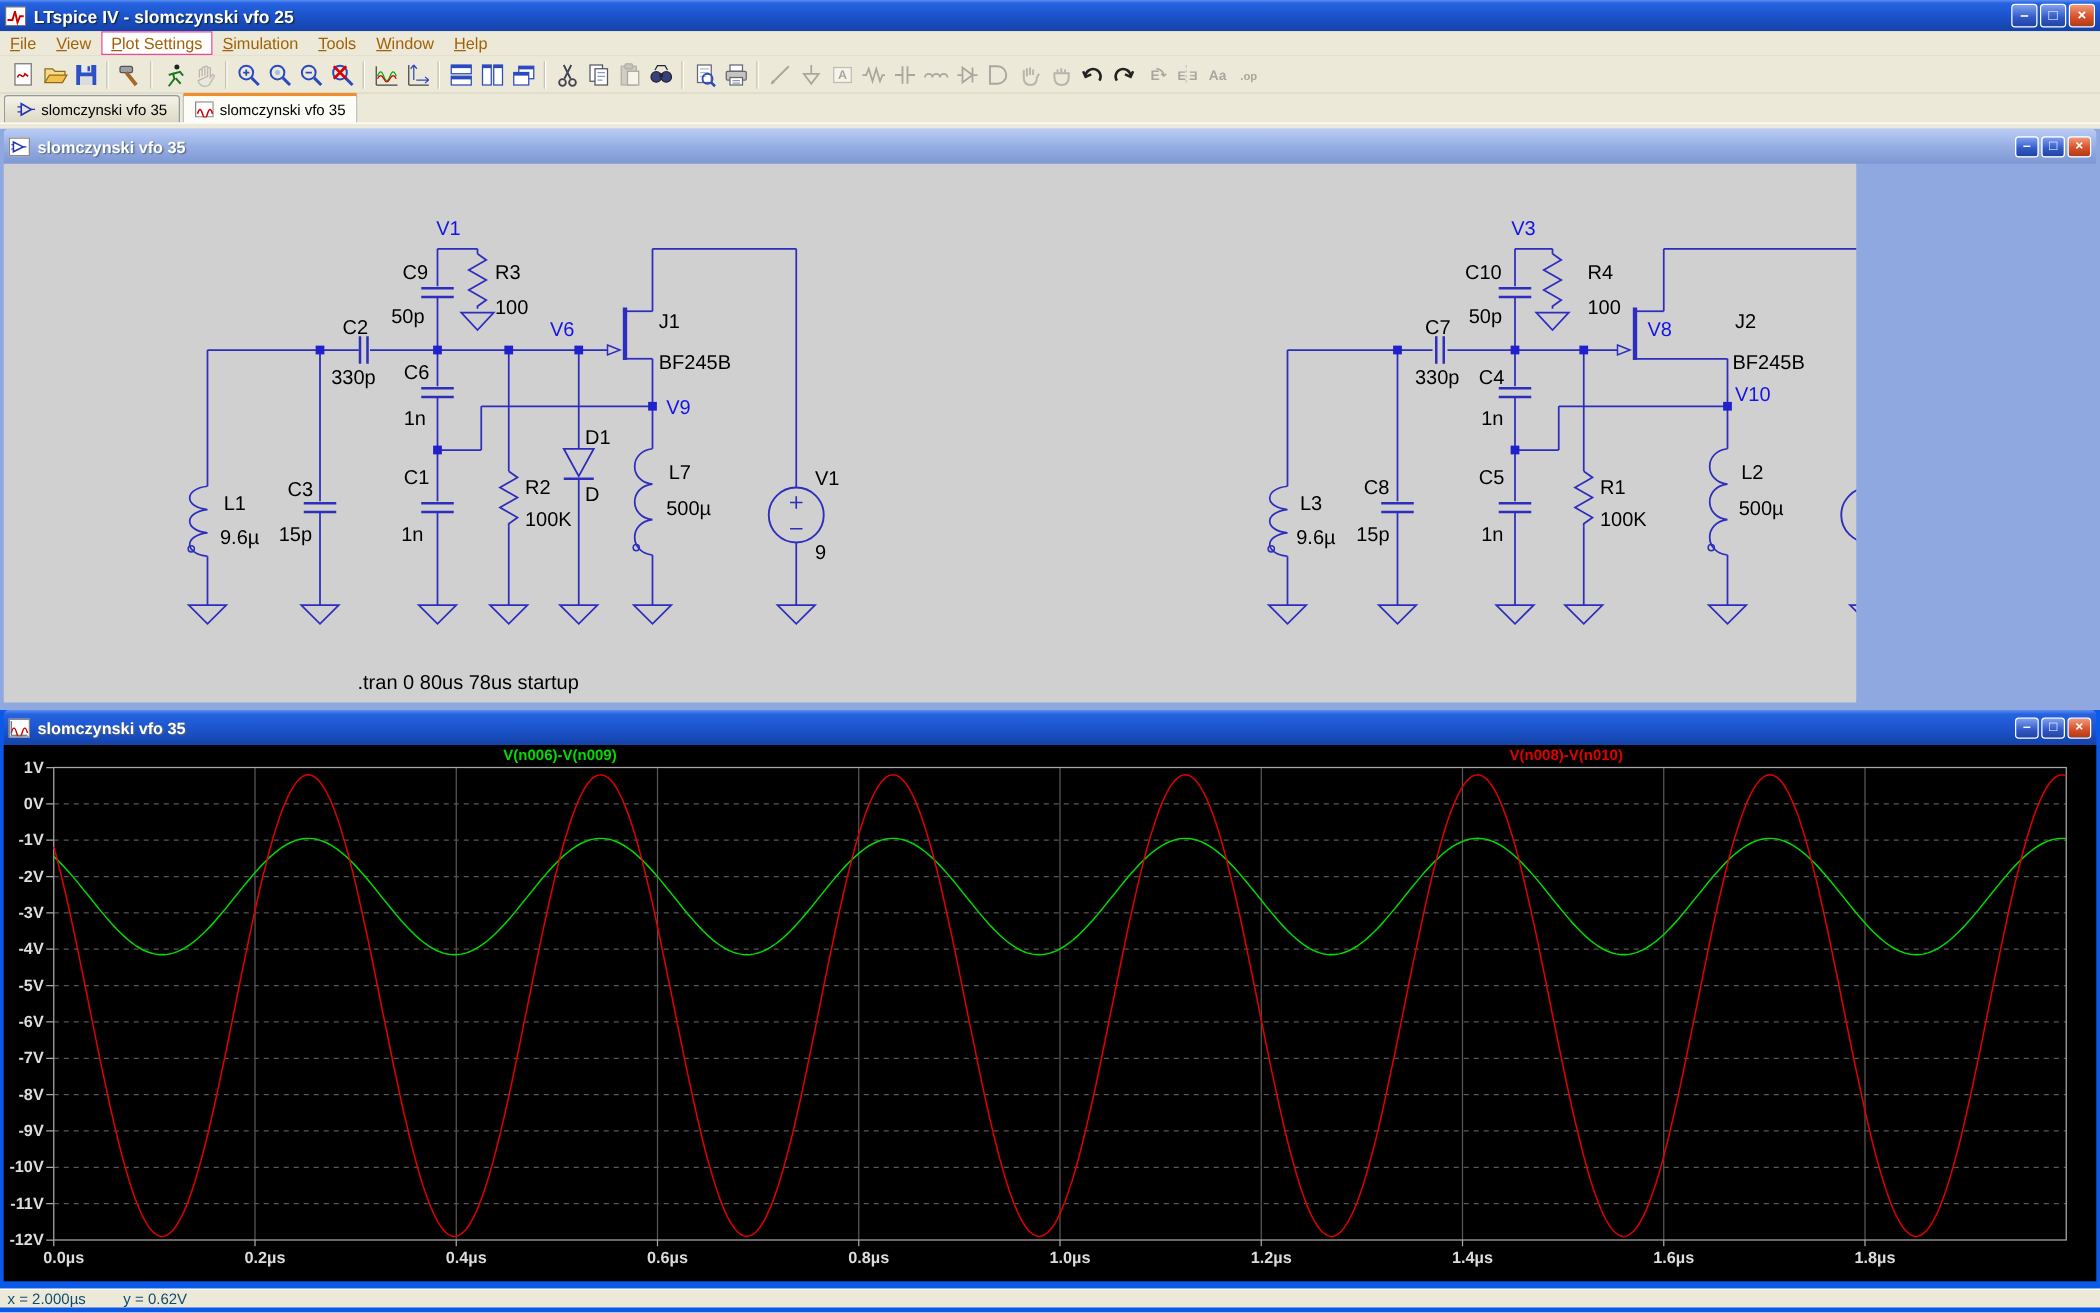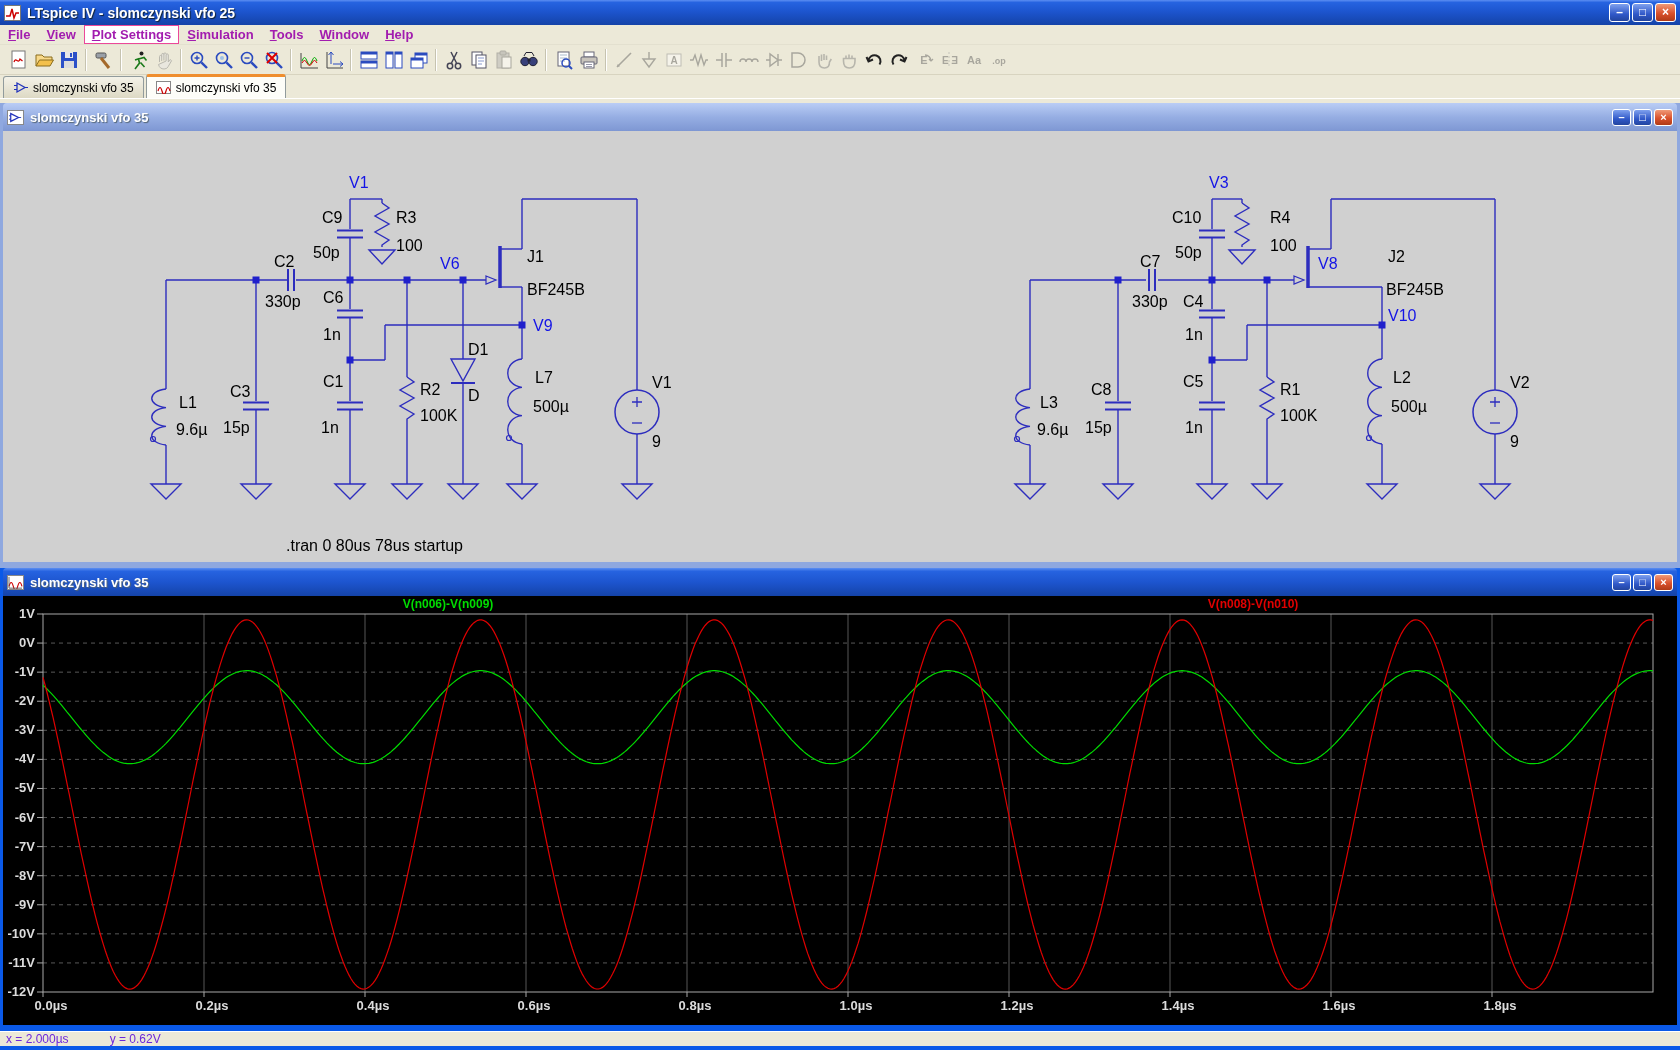--- a/index.html
+++ b/index.html
@@ -15,21 +15,21 @@
   .win-controls { margin-left:auto; display:flex; gap:2px; }
   .wc-btn { width:21px; height:19px; border:1px solid #fff; border-radius:3px; color:#fff;
     font-size:12px; line-height:16px; text-align:center; font-weight:bold;
     background:linear-gradient(180deg,#7fa1ee,#3058c8 60%,#23459f); cursor:default; }
   .wc-btn.close { background:linear-gradient(180deg,#f09a78,#d9512c 55%,#b03a16); }
   .win-controls.small .wc-btn { width:19px; height:17px; line-height:14px; font-size:11px; }
 
   
   #menubar { position:absolute; left:0; top:25px; width:1680px; height:20px; background:#ECE9D8;
     display:flex; align-items:center; font-size:13px; border-bottom:1px solid #E3E0CF; }
-  .menu-item { padding:2px 8px; color:#a21caf;font-weight:bold; }
+  .menu-item { padding:2px 8px; color:#a16207; }
   .menu-item.hl { background:#fff; border:1px solid #ec4899; padding:1px 7px; }
   .menu-item u { text-decoration:underline; }
 
   
   #toolbar { position:absolute; left:0; top:45px; width:1680px; height:30px; background:#ECE9D8;
     display:flex; align-items:center; padding-left:6px; border-bottom:1px solid #D8D4C0; }
   .tb-btn { width:25px; height:24px; display:flex; align-items:center; justify-content:center; }
   .tb-btn svg { width:22px; height:22px; }
   .tb-btn.disabled { filter:grayscale(1) opacity(.45); }
   .tb-sep { width:2px; height:22px; margin:0 4px; border-left:1px solid #C6C3B0; border-right:1px solid #fff; }
@@ -43,34 +43,34 @@
   .tab.active { height:24px; background:#FDFDF8; border-top:3px solid #EF8E2E; font-size:12px; }
   .tab svg { width:15px; height:13px; }
 
   
   #schwin { position:absolute; left:0; top:103px; width:1680px; height:465px;
     background:#8FA8DF; padding:0 3px 3px 3px; }
   #schwin .wtitle { height:28px; display:flex; align-items:center; padding:0 4px;
     background:linear-gradient(180deg,#BACDF5 0%,#96AEE3 50%,#7E97D3 100%); border-radius:4px 4px 0 0; }
   .wtitle .wt-txt { color:#fff; font-weight:bold; font-size:13px; margin-left:6px; text-shadow:1px 1px 1px #567; }
   .wtitle svg.wicon { width:17px; height:15px; background:#fff; border:1px solid #888; }
-  #schcanvas { position:relative; width:1674px; height:431px; background:#D0D0D0; overflow:hidden; }
+  #schcanvas { position:relative; width:1482px; height:431px; background:#D0D0D0; overflow:hidden; }
   #schsvg { position:absolute; left:0; top:0; }
 
   
   #wavewin { position:absolute; left:0; top:568px; width:1680px; height:463px;
     background:#0A59E8; padding:0 3px 3px 3px; }
   #wavewin .wtitle { height:28px; background:linear-gradient(180deg,#5c8ef2 0%,#2663e0 12%,#1d55cf 50%,#1443a8 100%); display:flex; align-items:center; padding:0 4px; border-radius:4px 4px 0 0; }
   #plotarea { position:relative; width:1674px; height:429px; background:#000; }
   #plotsvg { position:absolute; left:0; top:0; }
 
   
   #statusbar { position:absolute; left:0; top:1031px; width:1680px; height:15px; background:#ECE9D8;
-    font-size:12px; color:#6d28d9; display:flex; align-items:center; border-top:1px solid #fff; }
-  #statusbar .sx { margin-left:6px; } #statusbar .sy { margin-left:41px; }
+    font-size:12px; color:#0c4a6e; display:flex; align-items:center; border-top:1px solid #fff; }
+  #statusbar .sx { margin-left:6px; } #statusbar .sy { margin-left:30px; }
   #bottomframe { position:absolute; left:0; top:1046px; width:1680px; height:4px; background:#0A59E8; }
 </style>
 </head>
 <body>
 
 <div id="app">
 
   <div id="titlebar">
     <svg width="17" height="16" viewBox="0 0 17 16">
       <rect x="0.5" y="0.5" width="16" height="15" fill="#fff" stroke="#777"></rect>

